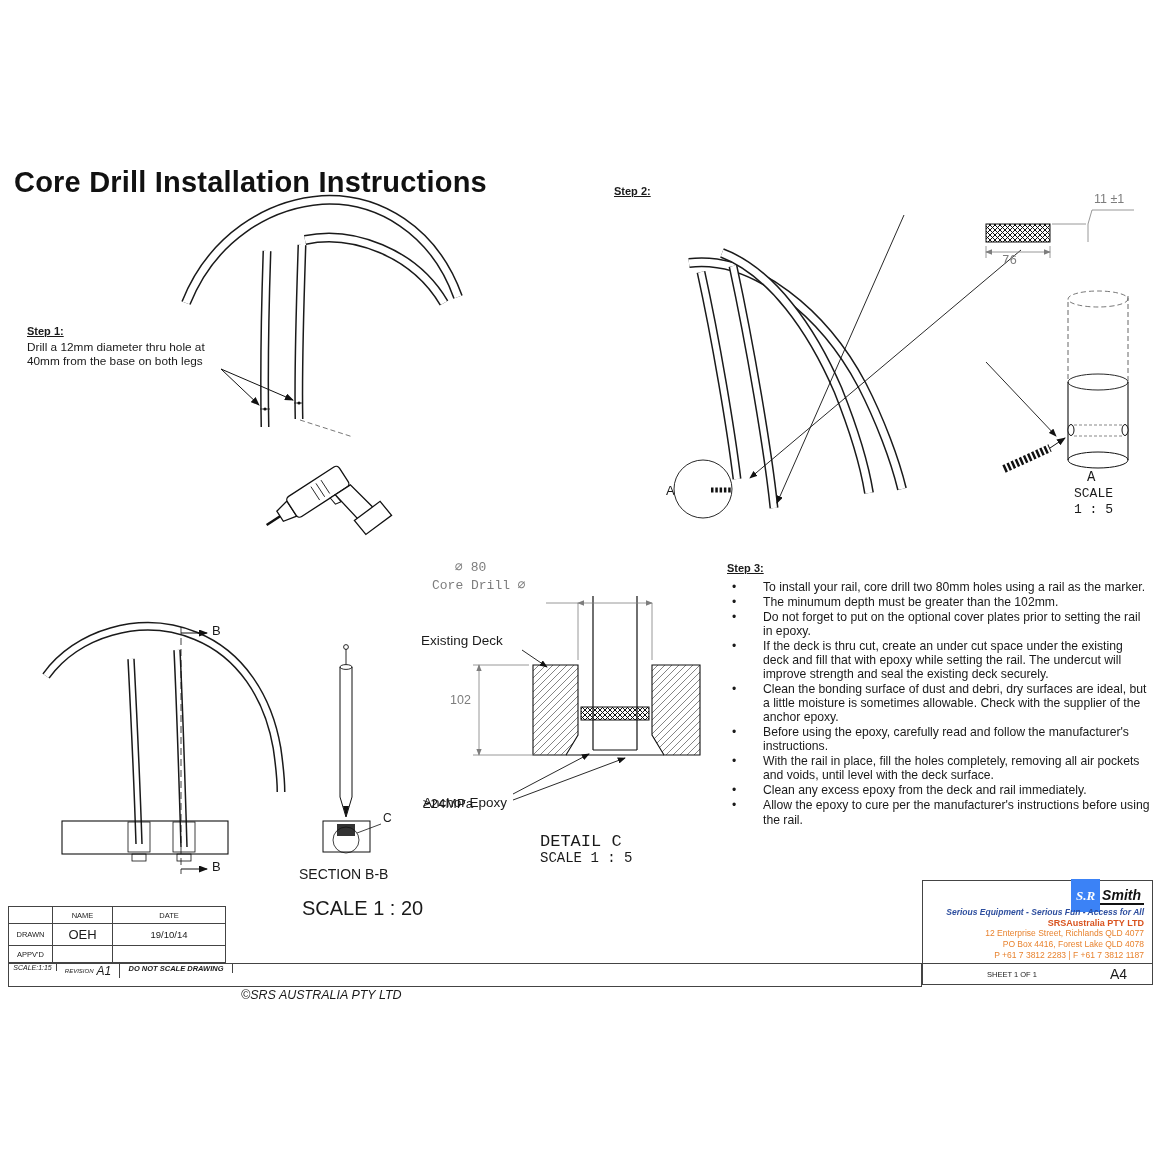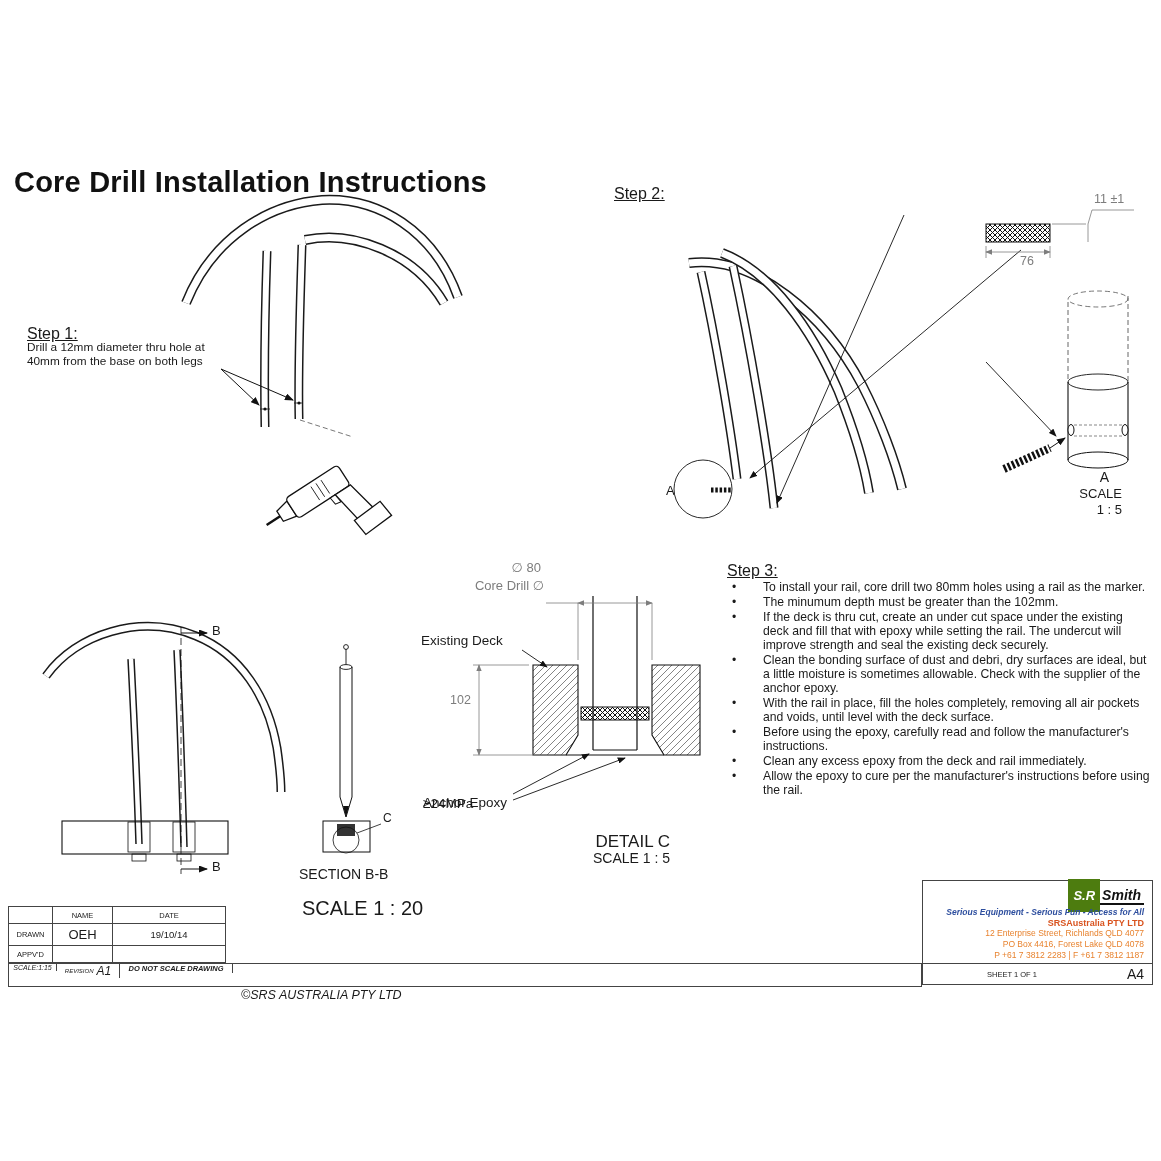--- a/index.html
+++ b/index.html
@@ -1,23 +1,23 @@
 <!DOCTYPE html>
 <html><head>
 <meta charset="utf-8">
 <style>
   html,body{margin:0;padding:0;background:#fff;}
   .sheet{position:relative;width:1161px;height:1161px;background:#ffffff;overflow:hidden;
          font-family:"Liberation Sans","DejaVu Sans",sans-serif;color:#1a1a1a;}
   .abs{position:absolute;}
   .lbl{position:absolute;white-space:nowrap;line-height:1.1;}
   .gray{color:#7d7d7d;}
-  .ctr{text-align:right;}
+  .ctr{text-align:left;font-family:Liberation Mono, monospace;}
   .page-title{position:absolute;left:14px;top:166px;font-size:29px;font-weight:bold;letter-spacing:.2px;color:#111;}
-  .step-head{position:absolute;font-size:16px;font-weight:normal;text-decoration:underline;}
+  .step-head{position:absolute;font-size:11px;font-weight:bold;text-decoration:underline;}
   .step-body{position:absolute;font-size:11.8px;line-height:1.18;white-space:normal;}
   .bullets{position:absolute;left:727px;top:580px;width:424px;margin:0;padding:0;list-style:none;
            font-size:12.2px;line-height:1.15;}
   .bullets li{display:flex;margin:0 0 1px 0;}
   .bullets li::before{content:"\2022";width:36px;flex:0 0 36px;padding-left:5px;box-sizing:border-box;}
   .bullets li span{flex:1;}
   
   .tbl{position:absolute;left:8px;top:906px;width:218px;height:57px;border:1px solid #444;
        display:grid;grid-template-columns:44px 60px 112px;grid-template-rows:17px 22px 16px;box-sizing:border-box;}
   .tbl .c{border-right:1px solid #444;border-bottom:1px solid #444;display:flex;align-items:center;justify-content:center;
@@ -31,29 +31,29 @@
   .strip .cell{border-right:1px solid #444;display:flex;align-items:center;justify-content:center;}
   .strip .cell:last-child{border-right:none;}
   .s-scale{width:47px;font-size:7px;}
   .s-rev{width:62px;gap:3px;}
   .s-rev .tiny{font-size:6px;}
   .s-rev .big{font-size:12px;}
   .s-note{width:112px;font-size:7.5px;font-weight:bold;}
   .s-copy{flex:1;justify-content:flex-start !important;padding-left:8px;font-size:12.5px;margin-top:24px;}
   .company-box{position:absolute;left:922px;top:880px;width:231px;height:105px;border:1px solid #444;box-sizing:border-box;}
   .logo-row{text-align:right;padding:5px 8px 0 0;}
-  .logo-sr{background:#4d7c0f;color:#fff;font-style:italic;font-weight:bold;font-size:13px;padding:9px 5px;}
+  .logo-sr{background:#3b82f6;color:#fff;font-style:italic;font-weight:bold;font-size:13px;padding:9px 5px;font-family:Liberation Serif, serif;}
   .logo-smith{font-style:italic;font-weight:bold;font-size:14px;color:#111;border-bottom:2px solid #111;padding:0 3px 0 2px;}
   .tagline{font-size:8.5px;color:#2d4e9e;font-style:italic;font-weight:bold;text-align:right;padding:3px 8px 0 0;}
   .co-name{font-size:9px;font-weight:bold;color:#d9531e;text-align:right;padding:1px 8px 0 0;}
   .co-addr{font-size:8.5px;color:#e8832f;text-align:right;padding:0 8px;line-height:1.3;}
   .sheet-row{position:absolute;left:0;right:0;bottom:0;height:20px;border-top:1px solid #444;
              display:flex;align-items:center;}
   .sheet-no{font-size:7.5px;margin-left:64px;}
-  .paper{font-size:14px;margin-left:auto;margin-right:8px;}
+  .paper{font-size:14px;margin-left:auto;margin-right:25px;}
 </style>
 </head>
 <body>
 
 <div class="sheet">
 
   <svg class="abs" style="left:0;top:0" width="1161" height="1161" viewBox="0 0 1161 1161">
     <defs>
       <pattern id="hatch" patternUnits="userSpaceOnUse" width="7" height="7">
         <path d="M0,7 L7,0" stroke="#666" stroke-width="0.8"></path>
@@ -199,30 +199,33 @@
 
   <div class="step-head" style="left:727px;top:562px;">Step 3:</div>
   <ul class="bullets">
     <li>
         <span>To install your rail, core drill two 80mm holes using a rail as the marker.</span>
       </li>
     <li>
         <span>The minumum depth must be greater than the 102mm.</span>
       </li>
     <li>
+        <span>Do not forget to put on the optional cover plates prior to setting the rail in epoxy.</span>
+      </li>
+    <li>
         <span>If the deck is thru cut, create an under cut space under the existing deck and fill that with epoxy while setting the rail. The undercut will improve strength and seal the existing deck securely.</span>
       </li>
     <li>
         <span>Clean the bonding surface of dust and debri, dry surfaces are ideal, but a little moisture is sometimes allowable. Check with the supplier of the anchor epoxy.</span>
       </li>
     <li>
+        <span>Before using the epoxy, carefully read and follow the manufacturer's instructions.</span>
+      </li>
+    <li>
         <span>With the rail in place, fill the holes completely, removing all air pockets and voids, until level with the deck surface.</span>
-      </li>
-    <li>
-        <span>Before using the epoxy, carefully read and follow the manufacturer's instructions.</span>
       </li>
     <li>
         <span>Clean any excess epoxy from the deck and rail immediately.</span>
       </li>
     <li>
         <span>Allow the epoxy to cure per the manufacturer's instructions before using the rail.</span>
       </li>
   </ul>
 
   <div class="lbl gray" style="left:1094px;top:193px;font-size:12.5px;">11 ±1</div>

